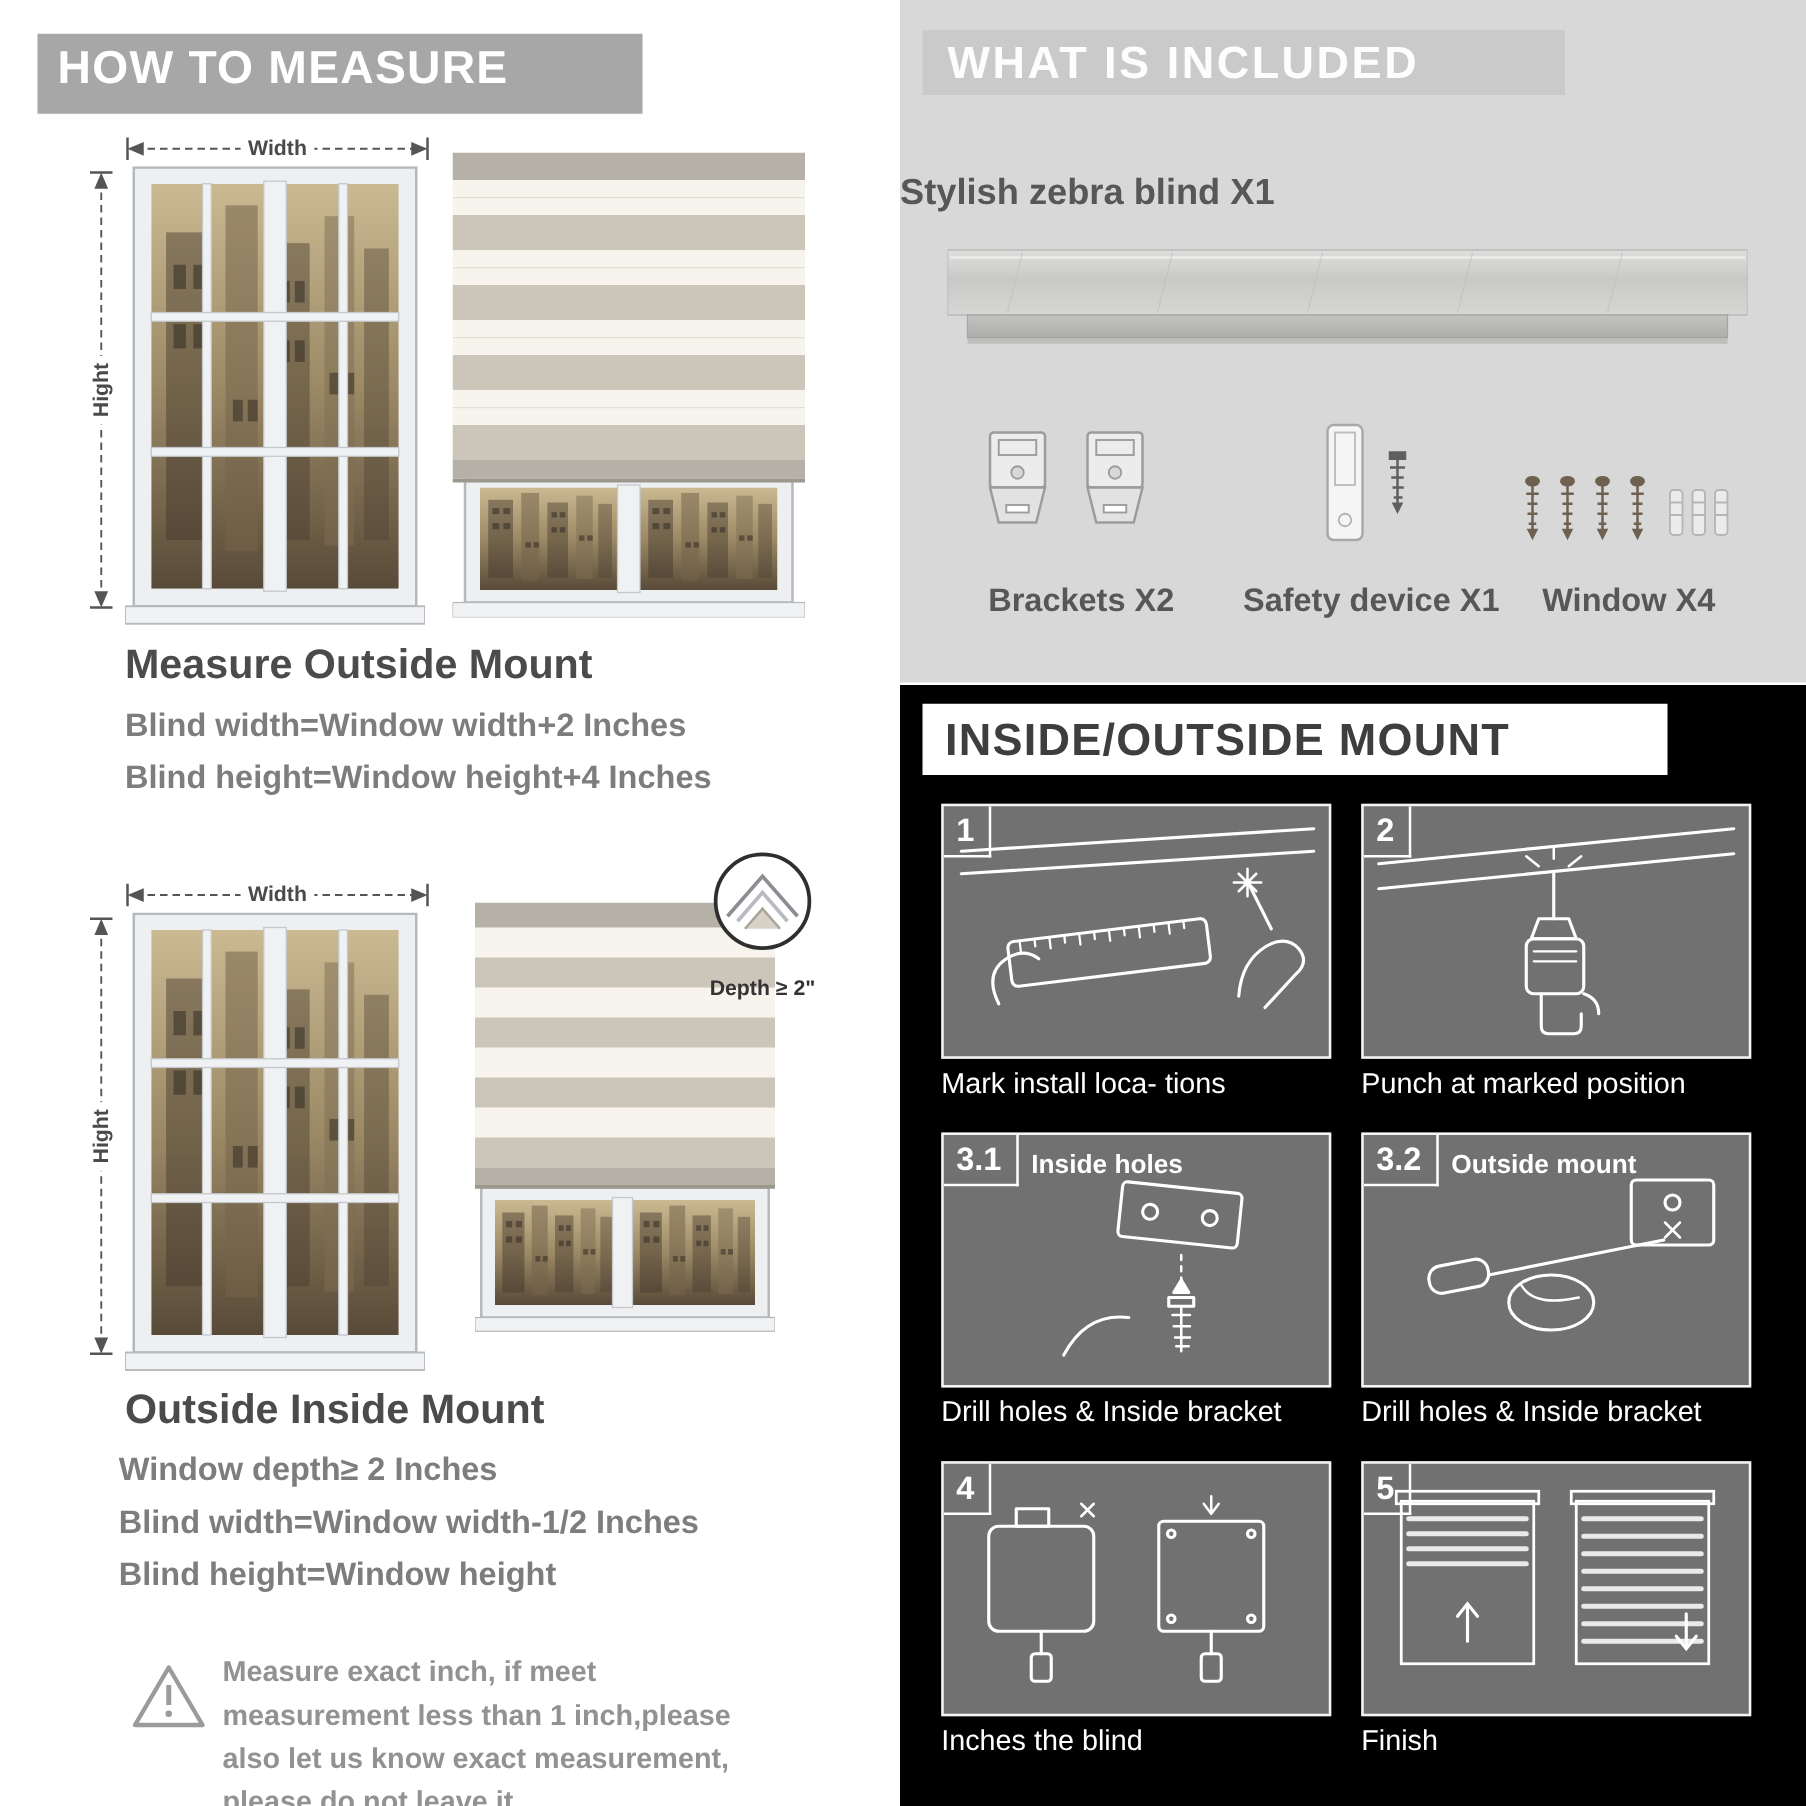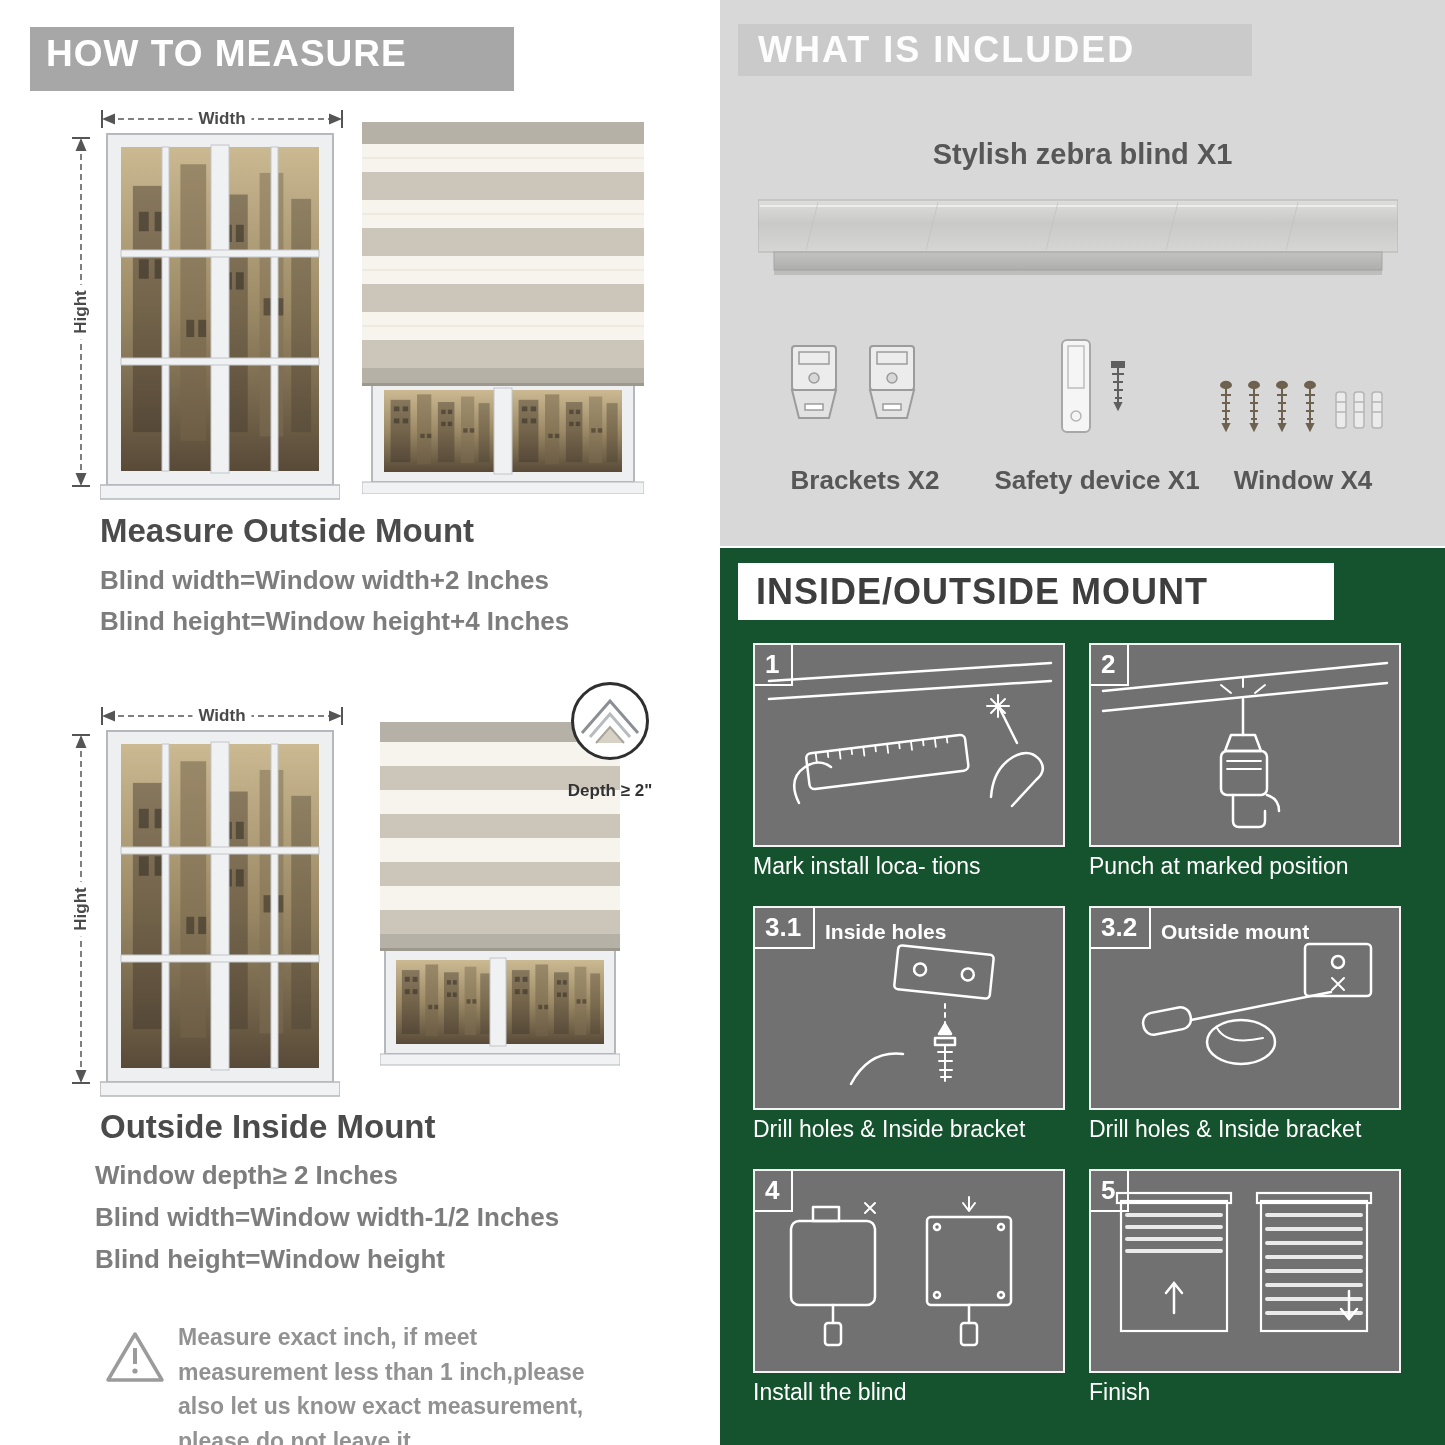--- a/index.html
+++ b/index.html
@@ -10,24 +10,24 @@
   
   .banner-gray{background:#a7a7a7;color:#fff;font-weight:bold;font-size:37px;line-height:54px;padding-left:16px;letter-spacing:1px;}
   .section-title{font-size:33px;font-weight:bold;color:#4b4b4b;}
   .formula{font-size:26px;font-weight:bold;color:#7d7d7d;}
   .dim-label{font-size:17px;font-weight:bold;color:#4a4a4a;background:#fff;padding:0 6px;white-space:nowrap;}
   .warn-text{font-size:23px;font-weight:bold;color:#929292;line-height:1.5;}
 
   
   .included-panel{background:#d8d8d8;}
   .included-banner{background:#cacaca;color:#fdfdfd;font-weight:bold;font-size:36px;line-height:52px;padding-left:20px;letter-spacing:2px;}
-  .product-label{font-size:29px;font-weight:bold;color:#575757;text-align:center;}
+  .product-label{font-size:29px;font-weight:bold;color:#575757;}
   .item-label{font-size:26px;font-weight:bold;color:#575757;text-align:center;}
 
-  .dark-panel{background:#14532d;}
+  .dark-panel{background:#000000;}
   .mount-banner{background:#ffffff;color:#3e3e3e;font-weight:bold;font-size:36px;line-height:57px;padding-left:18px;letter-spacing:1px;}
   .steps-grid{display:grid;grid-template-columns:312px 312px;column-gap:24px;row-gap:26px;}
   .step-box{position:relative;height:200px;border:2px solid #f4f4f4;background:#717171;overflow:hidden;}
   .step-art{position:absolute;left:0;top:0;width:100%;height:100%;}
   .step-num{position:absolute;top:0;left:0;color:#fff;font-weight:bold;font-size:26px;padding:4px 12px 4px 10px;border-right:2px solid #fff;border-bottom:2px solid #fff;}
   .step-title{position:absolute;left:70px;top:12px;color:#fff;font-weight:bold;font-size:21px;}
   .step-caption{margin-top:6px;color:#fff;font-weight:normal;font-size:23px;}
 
   .depth-circle{width:72px;height:72px;border:3px solid #2f2f2f;border-radius:50%;background:#fff;overflow:hidden;}
 </style>
@@ -408,21 +408,21 @@
               <circle cx="182" cy="122" r="3"></circle>
                 <circle cx="246" cy="122" r="3"></circle>
               <path d="M214,24 v12 M208,30 l6,8 6,-8" stroke-width="2"></path>
               <line x1="214" y1="132" x2="214" y2="150"></line>
               <rect x="206" y="150" width="16" height="22" rx="3"></rect>
             </g>
           </svg>
           <span class="step-num">4</span>
           <span class="step-title"></span>
         </div>
-        <div class="step-caption">Install the blind</div>
+        <div class="step-caption">Inches the blind</div>
       </div>
 
       <div>
         <div class="step-box">
           <svg class="step-art" viewBox="0 0 308 196">
             <g stroke="#fff" fill="none" stroke-width="2.2" stroke-linecap="round">
               <rect x="30" y="28" width="106" height="130"></rect>
               <rect x="26" y="20" width="114" height="10"></rect>
               <path d="M36,42 h94 M36,54 h94 M36,66 h94 M36,78 h94" stroke-width="4" opacity="0.85"></path>
               <path d="M83,140 v-28 M75,120 l8,-10 8,10" stroke-width="2.5"></path>

